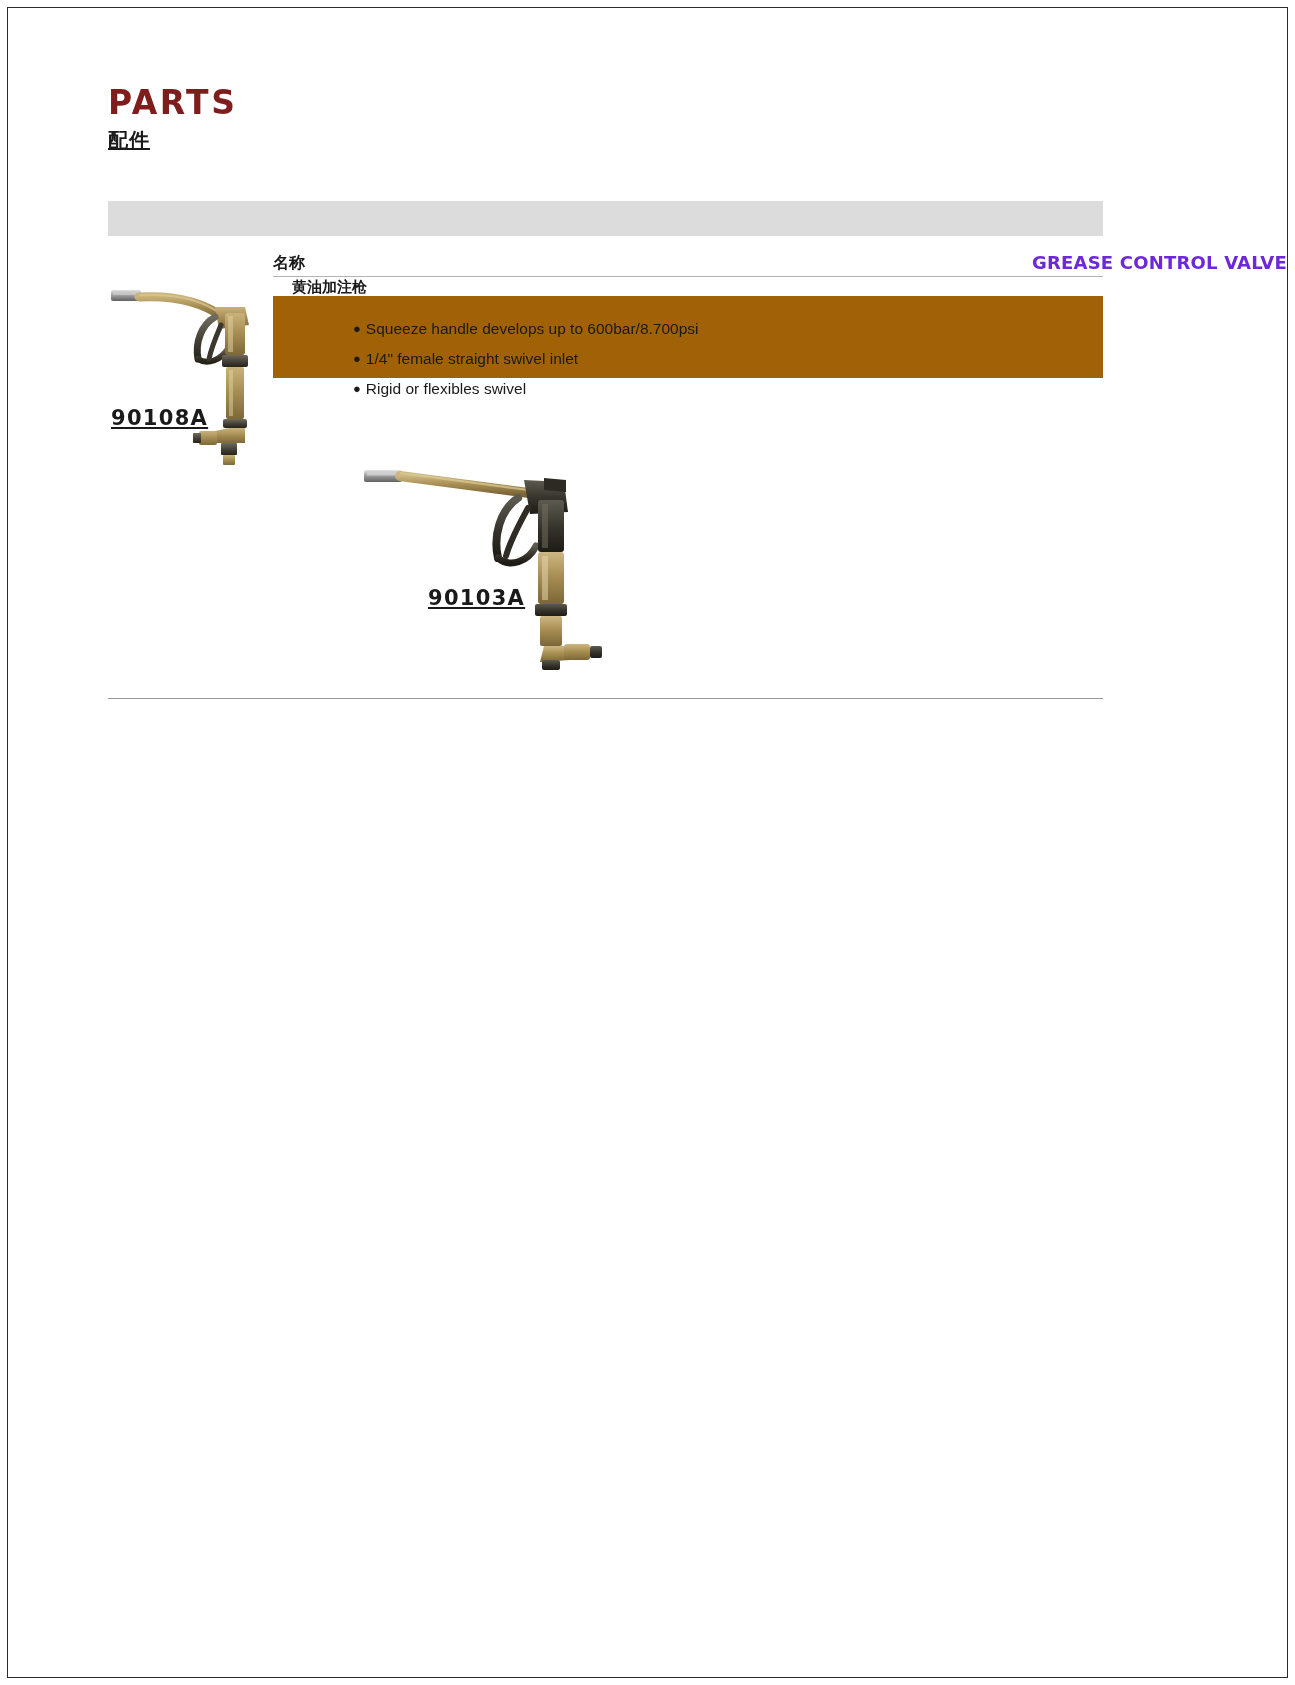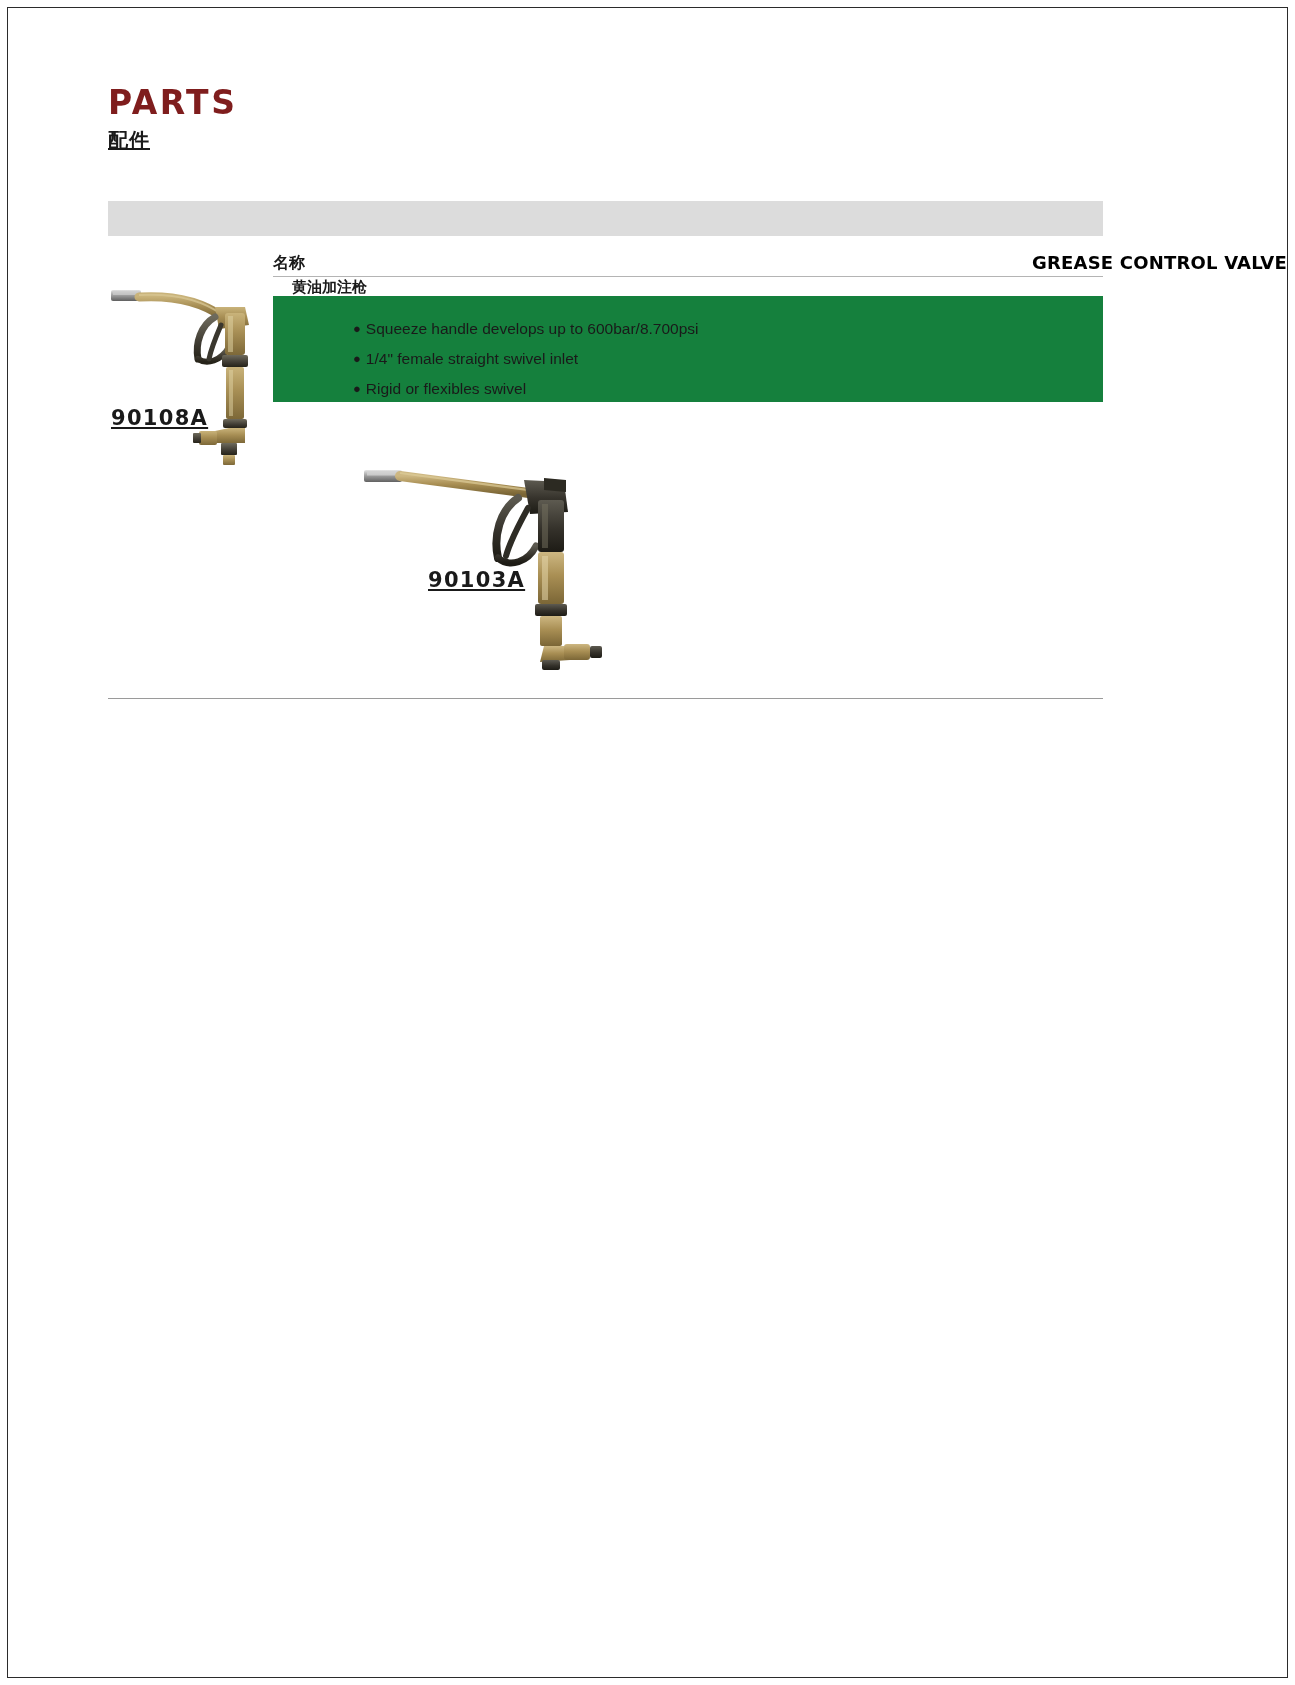--- a/index.html
+++ b/index.html
@@ -71,21 +71,21 @@
   }
   .product-title-en {
     position: absolute;
     right: 0;
     top: 244px;
     width: 995px;
     text-align: right;
     font-size: 18px;
     font-weight: bold;
     letter-spacing: 0.2px;
-    color: #000000;
+    color: #6d28d9;
     font-family: "DejaVu Sans", sans-serif;
   }
   .product-title-cn {
     position: absolute;
     right: 0;
     top: 270px;
     width: 995px;
     text-align: left;
     font-size: 15px;
     font-weight: bold;
@@ -100,22 +100,22 @@
     height: 1px;
     background: #b4b4b4;
   }
 
   
   .spec-panel {
     position: absolute;
     left: 265px;
     top: 288px;
     width: 830px;
-    height: 106px;
-    background: #15803d;
+    height: 82px;
+    background: #a16207;
   }
   .spec-col {
     position: absolute;
     top: 22px;
   }
   .spec-col.left  { left: 80px; }
   .spec-col.right { left: 600px; }
   .spec-item {
     font-size: 15.5px;
     color: #1a1a1a;
@@ -143,21 +143,21 @@
     font-size: 21px;
     font-weight: bold;
     letter-spacing: 1.3px;
     color: #1a1a1a;
     font-family: "DejaVu Sans", sans-serif;
     text-decoration: underline;
   }
   #prod1 { left: 95px; top: 265px; width: 170px; height: 200px; }
   #prod1-code { left: 103px; top: 398px; }
   #prod2 { left: 350px; top: 450px; width: 275px; height: 215px; }
-  #prod2-code { left: 420px; top: 560px; }
+  #prod2-code { left: 420px; top: 578px; }
 
   
   .bottom-rule {
     position: absolute;
     left: 100px;
     top: 690px;
     width: 995px;
     height: 1px;
     background: #9a9a9a;
   }

